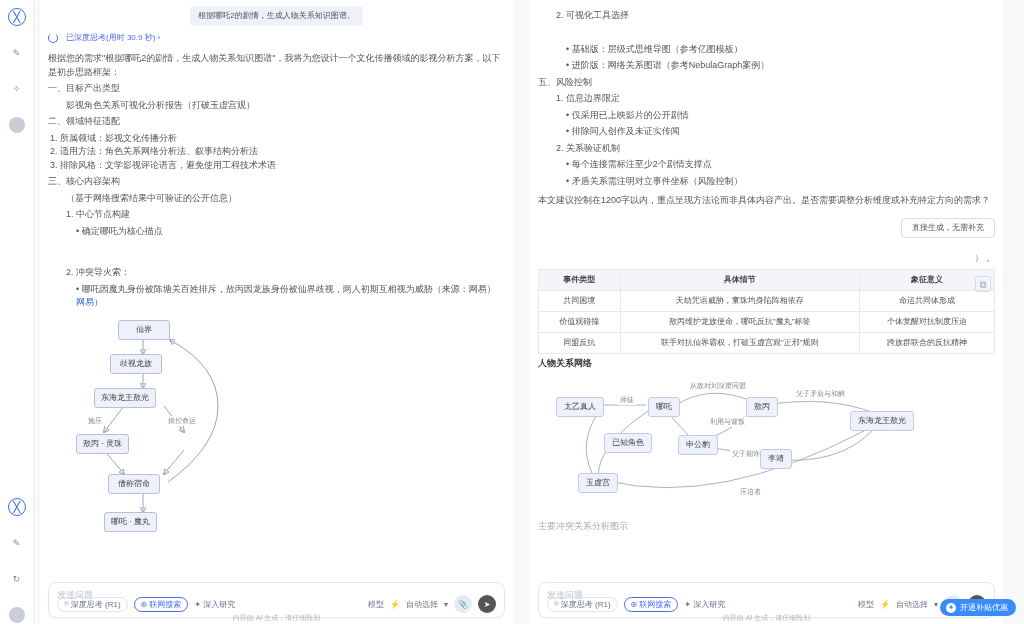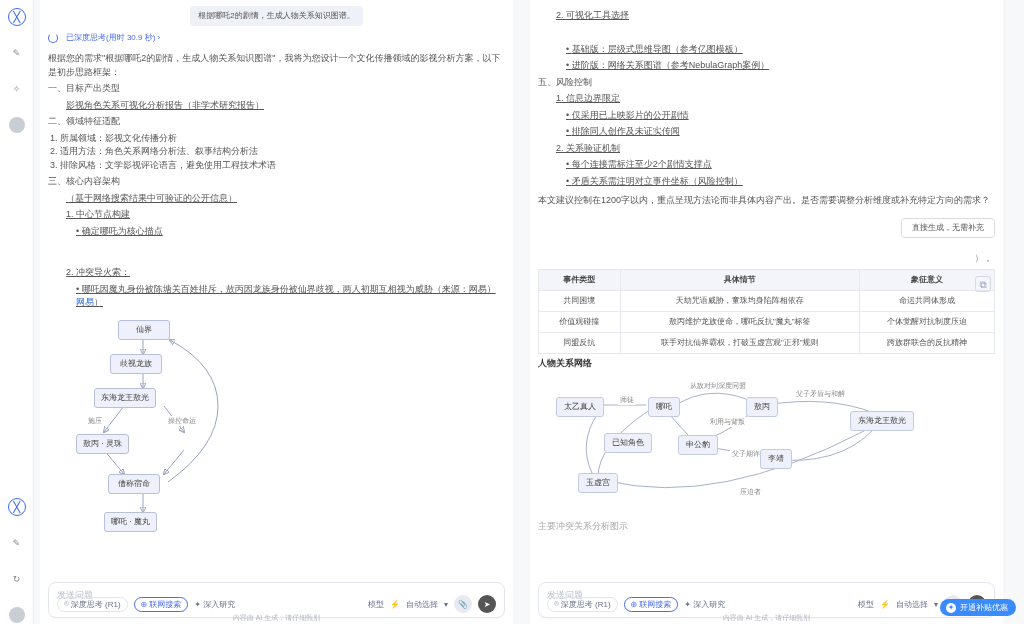--- a/index.html
+++ b/index.html
@@ -27,21 +27,21 @@
   .panel {
     position: absolute; top: 0; width: 473px; height: 100%;
     background: #fff; overflow: hidden;
   }
   .panel.left  { left: 40px; }
   .panel.right { left: 530px; }
 
   .chat-body { position:absolute; left:8px; right:8px; top:6px; bottom:60px; overflow:hidden; line-height:1.5; }
   .chat-body p { margin: 3px 0; }
   .num-list { padding-left: 12px; }
-  .sub { padding-left: 18px; text-decoration: underline; }
+  .sub { padding-left: 18px; }
 
   .annotation { position: absolute; font-size: 14px; font-weight: 700; color: #e64545; white-space: nowrap; }
 
   .user-bubble {
     display:inline-block; background:#eef1f7; border-radius:4px; padding:4px 8px;
     font-size:8px; color:#555;
   }
   .thinking-bar { display:flex; align-items:center; gap:8px; font-size:8px; color:#4a6cf0; margin:6px 0 8px; }
   .thinking-bar .spin { width:10px;height:10px;border:1.2px solid #4a6cf0;border-top-color:transparent;border-radius:50%; }
 
@@ -118,21 +118,21 @@
   <div class="chat-body">
     <div style="text-align:center; margin-bottom:6px;">
       <span class="user-bubble">根据哪吒2的剧情，生成人物关系知识图谱。</span>
     </div>
     <div class="thinking-bar">
       <span class="spin"></span>
       <span>已深度思考(用时 30.9 秒) ›</span>
     </div>
     <p>根据您的需求"根据哪吒2的剧情，生成人物关系知识图谱"，我将为您设计一个文化传播领域的影视分析方案，以下是初步思路框架：</p>
     <p>一、目标产出类型</p>
-    <p class="sub">影视角色关系可视化分析报告（非学术研究报告）</p>
+    <p class="sub">影视角色关系可视化分析报告（打破玉虚宫观）</p>
     <p>二、领域特征适配</p>
     <ol class="num-list">
       <li>所属领域：影视文化传播分析</li>
       <li>适用方法：角色关系网络分析法、叙事结构分析法</li>
       <li>排除风格：文学影视评论语言，避免使用工程技术术语</li>
     </ol>
     <p>三、核心内容架构</p>
     <p class="sub">（基于网络搜索结果中可验证的公开信息）</p>
     <p class="sub">1. <span>中心节点构建</span></p>
     <p class="sub" style="padding-left:28px;">• <span>确定哪吒为核心描点</span></p>

